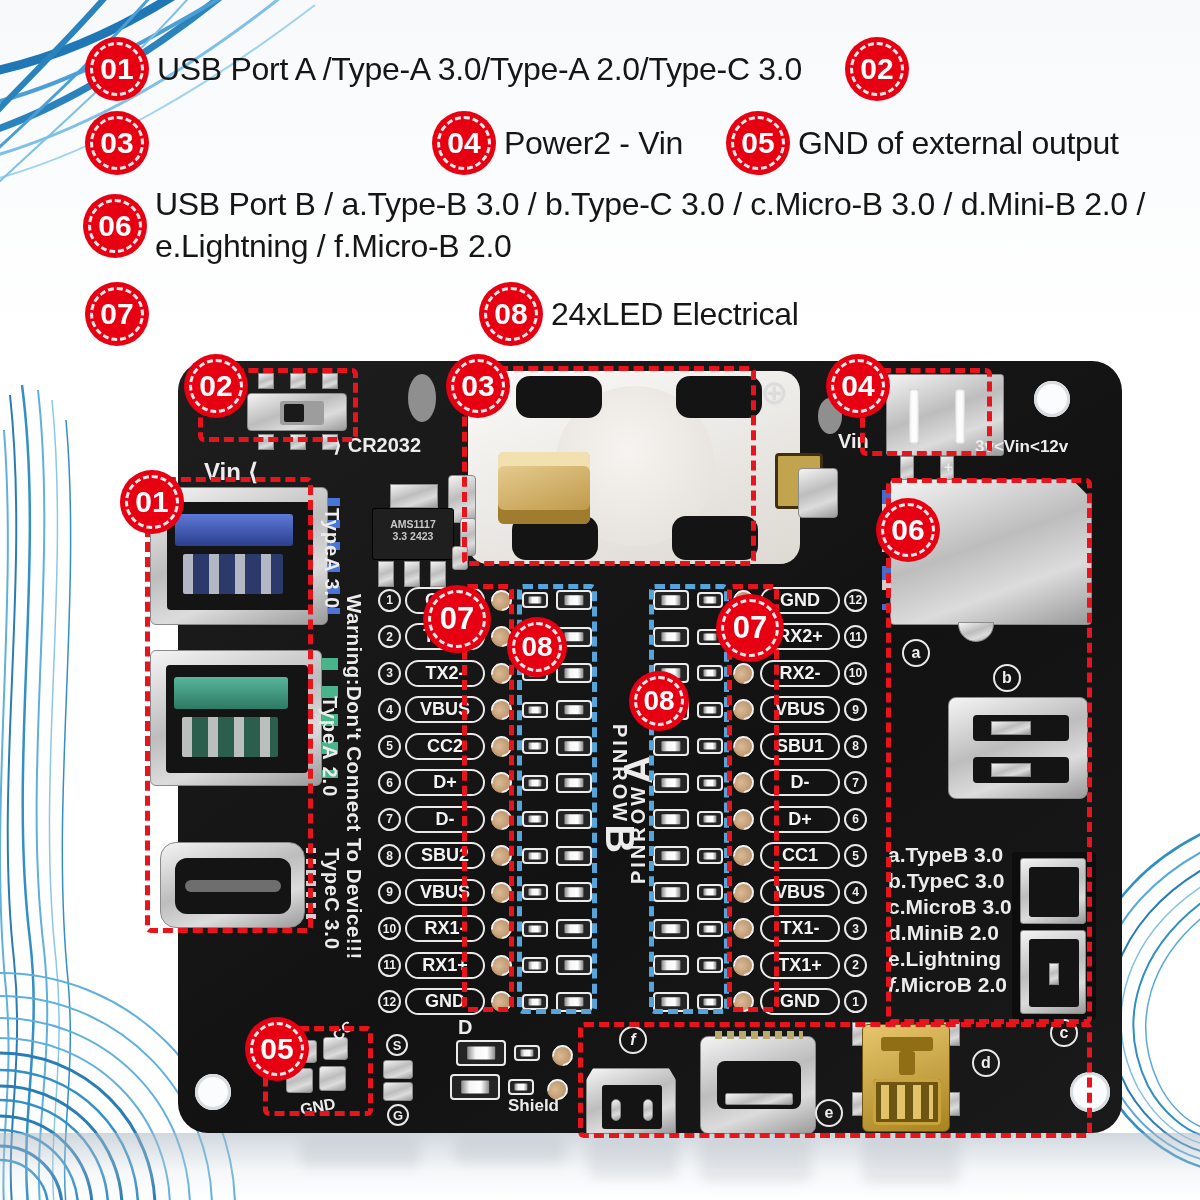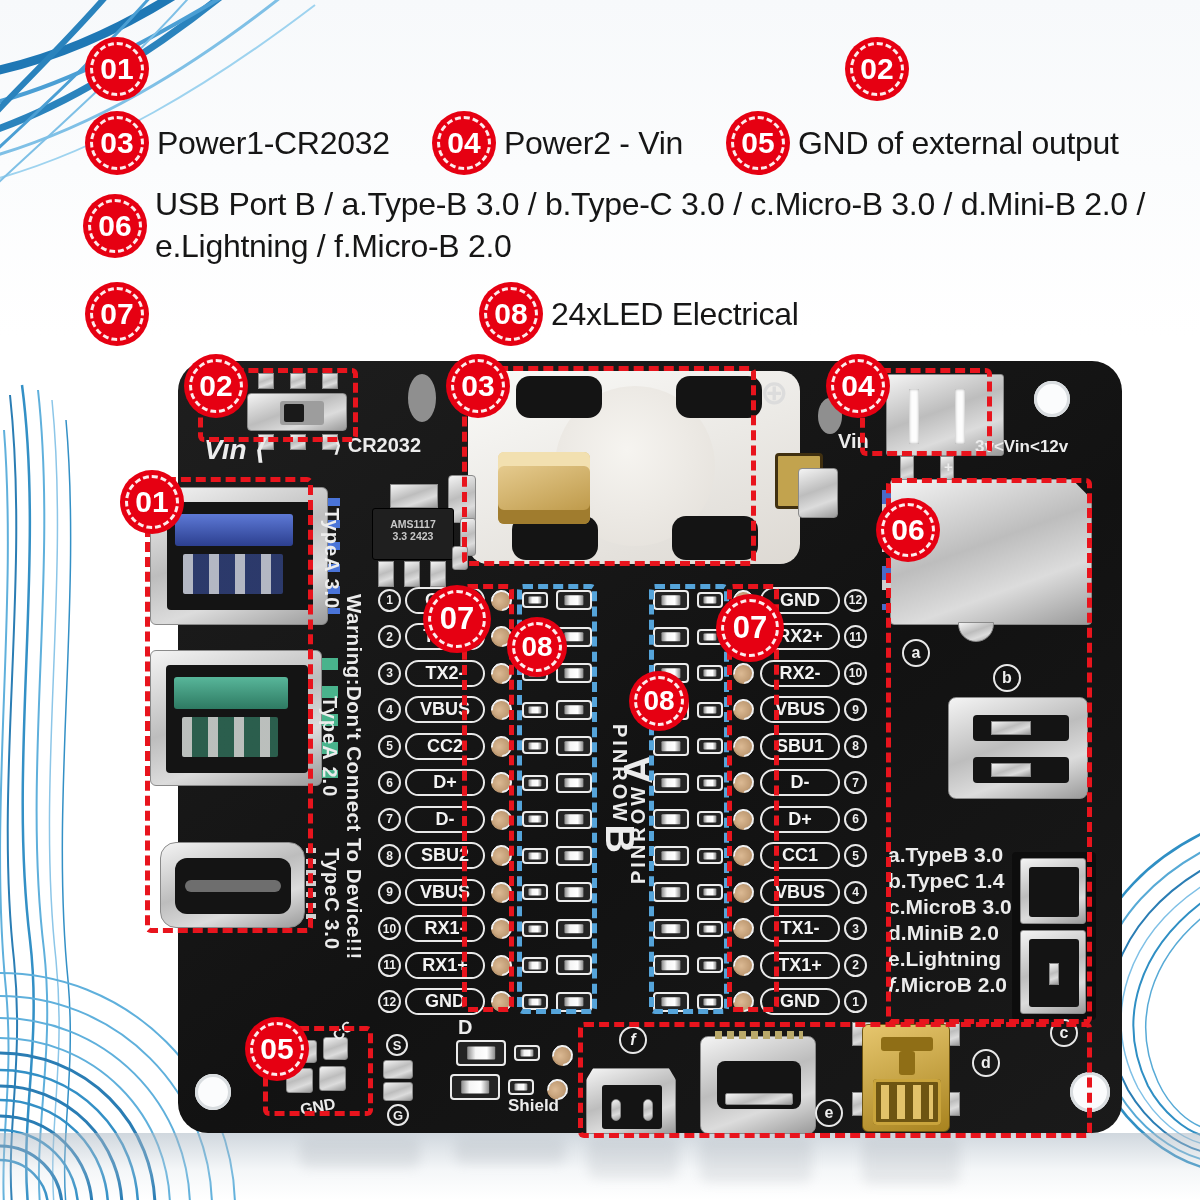--- a/index.html
+++ b/index.html
@@ -107,27 +107,27 @@
   <div class="abs" data-name="board-reflection" style="left:0;top:1133px;width:1200px;height:67px;z-index:1;
               background:linear-gradient(180deg, rgba(170,183,195,.55), rgba(212,221,228,.25) 55%, rgba(235,240,244,0));"></div>
   <div class="refl" data-name="reflection-blob" style="left:588px;top:1138px;width:90px;height:40px;"></div>
   <div class="refl" data-name="reflection-blob" style="left:700px;top:1138px;width:112px;height:44px;"></div>
   <div class="refl" data-name="reflection-blob" style="left:862px;top:1138px;width:98px;height:46px;"></div>
   <div class="refl" data-name="reflection-blob" style="left:300px;top:1138px;width:120px;height:30px;"></div>
   <div class="refl" data-name="reflection-blob" style="left:455px;top:1138px;width:110px;height:26px;"></div>
 
   <div class="legend-item" data-name="legend-item-01" style="left:90px;top:42px;">
     <span class="badge" data-name="legend-badge-01">01</span>
+    <span class="legend-text" data-name="legend-label-01">USB Port A /Type-A 3.0/Type-A 2.0/Type-C 3.0</span>
   </div>
   <div class="legend-item" data-name="legend-item-02" style="left:850px;top:42px;">
     <span class="badge" data-name="legend-badge-02">02</span>
   </div>
   <div class="legend-item" data-name="legend-item-03" style="left:90px;top:116px;">
     <span class="badge" data-name="legend-badge-03">03</span>
-    <span class="legend-text" data-name="legend-label-03">Power1-CR2032</span>
   </div>
   <div class="legend-item" data-name="legend-item-04" style="left:437px;top:116px;">
     <span class="badge" data-name="legend-badge-04">04</span>
     <span class="legend-text" data-name="legend-label-04">Power2 - Vin</span>
   </div>
   <div class="legend-item" data-name="legend-item-05" style="left:731px;top:116px;">
     <span class="badge" data-name="legend-badge-05">05</span>
     <span class="legend-text" data-name="legend-label-05">GND of external output</span>
   </div>
   <div class="legend-item" data-name="legend-item-06" style="left:88px;top:184px;">
@@ -153,21 +153,21 @@
   <div class="comp silver" data-name="switch-pad" style="left:258px;top:373px;width:16px;height:16px;"></div>
   <div class="comp silver" data-name="switch-pad" style="left:290px;top:373px;width:16px;height:16px;"></div>
   <div class="comp silver" data-name="switch-pad" style="left:322px;top:373px;width:16px;height:16px;"></div>
   <div class="comp silver" data-name="power-switch" style="left:247px;top:393px;width:100px;height:38px;border-radius:4px;">
     <div class="abs" data-name="switch-slider-frame" style="left:32px;top:7px;width:44px;height:24px;background:#9d9d9d;border-radius:3px;"></div>
     <div class="abs" data-name="switch-knob" style="left:36px;top:10px;width:20px;height:18px;background:#1a1a1a;border-radius:2px;"></div>
   </div>
   <div class="comp silver" data-name="switch-pad" style="left:258px;top:434px;width:16px;height:16px;"></div>
   <div class="comp silver" data-name="switch-pad" style="left:290px;top:434px;width:16px;height:16px;"></div>
   <div class="comp silver" data-name="switch-pad" style="left:322px;top:434px;width:16px;height:16px;"></div>
-  <div class="silk" data-name="switch-label-vin" style="left:204px;top:433px;font-size:28px;font-style:italic;">Vin ⟨</div>
+  <div class="silk" data-name="switch-label-vin" style="left:204px;top:458px;font-size:24px;">Vin ⟨</div>
   <div class="silk" data-name="switch-label-cr2032" style="left:333px;top:433px;font-size:20px;">⟩ CR2032</div>
 
   <div class="comp" data-name="battery-holder" style="left:468px;top:371px;width:332px;height:193px;border-radius:20px;background:linear-gradient(160deg,#fafaf8,#ddd9d3);">
     <div class="abs" data-name="battery-well" style="left:87px;top:15px;width:160px;height:160px;border-radius:50%;background:radial-gradient(circle at 45% 40%,#f6f4f0,#e2ded8);"></div>
     <div class="abs" data-name="battery-cutout" style="left:48px;top:5px;width:86px;height:42px;background:#141414;border-radius:14px;"></div>
     <div class="abs" data-name="battery-cutout" style="left:208px;top:5px;width:86px;height:42px;background:#141414;border-radius:14px;"></div>
     <div class="abs" data-name="battery-cutout" style="left:44px;top:145px;width:86px;height:44px;background:#141414;border-radius:14px;"></div>
     <div class="abs" data-name="battery-cutout" style="left:204px;top:145px;width:86px;height:44px;background:#141414;border-radius:14px;"></div>
     <div class="abs" data-name="battery-clip-left" style="left:30px;top:81px;width:92px;height:72px;border-radius:6px;background:linear-gradient(160deg,#ecd39a,#b8923f);box-shadow:inset 0 -14px 0 #a07c2e, inset 0 14px 0 #f2e0b0;"></div>
     <div class="abs" data-name="battery-contact-right" style="left:307px;top:82px;width:48px;height:56px;background:#c2a34e;border:3px solid #403010;border-radius:4px;"></div>
@@ -416,21 +416,21 @@
   <div class="comp" data-name="micro-b30-backplate" style="left:1012px;top:852px;width:84px;height:168px;background:#0d0d0d;border-radius:4px;"></div>
   <div class="comp silver" data-name="micro-b30-port-upper" style="left:1020px;top:858px;width:66px;height:66px;border-radius:3px;">
     <div class="abs cavity" data-name="micro-b30-slot" style="left:8px;top:8px;width:50px;height:50px;border-radius:3px;"></div>
   </div>
   <div class="comp silver" data-name="micro-b30-port-lower" style="left:1020px;top:930px;width:66px;height:84px;border-radius:3px;">
     <div class="abs cavity" data-name="micro-b30-slot" style="left:8px;top:8px;width:50px;height:68px;border-radius:3px;"></div>
     <div class="abs silver" data-name="micro-b30-pin" style="left:28px;top:32px;width:10px;height:22px;"></div>
   </div>
   <div class="usb-types" data-name="usb-b-type-list" style="left:888px;top:842px;">
     <span class="usb-type-line" data-name="usb-type-line-a">a.TypeB 3.0</span>
-    <span class="usb-type-line" data-name="usb-type-line-b">b.TypeC 1.4</span>
+    <span class="usb-type-line" data-name="usb-type-line-b">b.TypeC 3.0</span>
     <span class="usb-type-line" data-name="usb-type-line-c">c.MicroB 3.0</span>
     <span class="usb-type-line" data-name="usb-type-line-d">d.MiniB 2.0</span>
     <span class="usb-type-line" data-name="usb-type-line-e">e.Lightning</span>
     <span class="usb-type-line usb-type-f" data-name="usb-type-line-f">f.MicroB 2.0</span>
   </div>
 
   <div class="comp silver" data-name="micro-b20-port" style="left:586px;top:1068px;width:90px;height:66px;clip-path:polygon(8% 0,92% 0,100% 18%,100% 100%,0 100%,0 18%);">
     <div class="abs cavity" data-name="micro-b20-slot" style="left:15px;top:16px;width:60px;height:44px;border-radius:3px;"></div>
     <div class="abs silver" data-name="micro-b20-hole" style="left:24px;top:30px;width:10px;height:22px;border-radius:5px;"></div>
     <div class="abs silver" data-name="micro-b20-hole" style="left:56px;top:30px;width:10px;height:22px;border-radius:5px;"></div>

